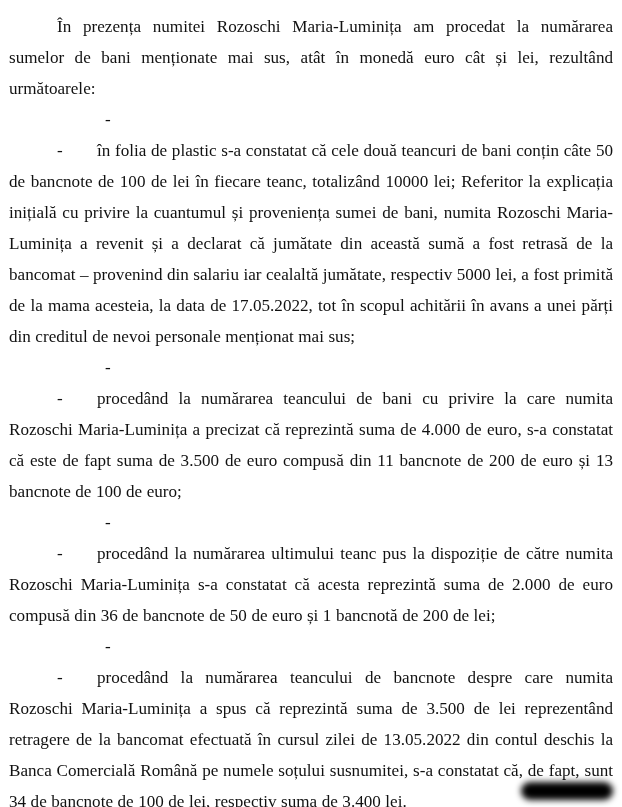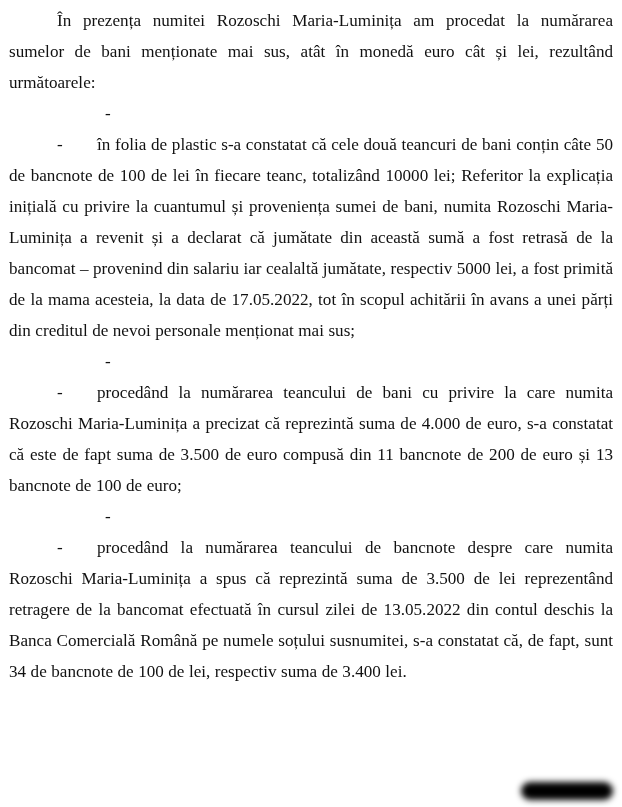--- a/index.html
+++ b/index.html
@@ -33,21 +33,21 @@
     padding: 0;
     font-size: 17.1px;
     line-height: 31px;
     text-align: justify;
     text-justify: inter-word;
     letter-spacing: 0.01px;
     word-spacing: 0.2px;
     color: #111111;
   }
   p.para.first {
-    padding-top: 5px;
+    padding-top: 11px;
   }
   
   p.para.indent {
     text-indent: 48px;
   }
   
   p.para.bullet {
     text-indent: 48px;
   }
   .dash {
@@ -82,20 +82,21 @@
 <div class="page">
 
   <div class="doc-body">
 
     <p class="para indent first">În prezența numitei Rozoschi Maria-Luminița am procedat la numărarea sumelor de bani menționate mai sus, atât în monedă euro cât și lei, rezultând următoarele:</p>
 
     <p class="para bullet"><span class="dash">-</span><span>în folia de plastic s-a constatat că cele două teancuri de bani conțin câte 50 de bancnote de 100 de lei în fiecare teanc, totalizând 10000 lei; Referitor la explicația inițială cu privire la cuantumul și proveniența sumei de bani, numita Rozoschi Maria-Luminița a revenit și a declarat că jumătate din această sumă a fost retrasă de la bancomat – provenind din salariu iar cealaltă jumătate, respectiv 5000 lei, a fost primită de la mama acesteia, la data de 17.05.2022, tot în scopul achitării în avans a unei părți din creditul de nevoi personale menționat mai sus;</span></p>
 
     <p class="para bullet"><span class="dash">-</span><span>procedând la numărarea teancului de bani cu privire la care numita Rozoschi Maria-Luminița a precizat că reprezintă suma de 4.000 de euro, s-a constatat că este de fapt suma de 3.500 de euro compusă din 11 bancnote de 200 de euro și 13 bancnote de 100 de euro;</span></p>
 
+    <p class="para bullet"><span class="dash">-</span><span>procedând la numărarea ultimului teanc pus la dispoziție de către numita Rozoschi Maria-Luminița s-a constatat că acesta reprezintă suma de 2.000 de euro compusă din 36 de bancnote de 50 de euro și 1 bancnotă de 200 de lei;</span></p>
 
     <p class="para bullet"><span class="dash">-</span><span>procedând la numărarea teancului de bancnote despre care numita Rozoschi Maria-Luminița a spus că reprezintă suma de 3.500 de lei reprezentând retragere de la bancomat efectuată în cursul zilei de 13.05.2022 din contul deschis la Banca Comercială Română pe numele soțului susnumitei, s-a constatat că, de fapt, sunt 34 de bancnote de 100 de lei, respectiv suma de 3.400 lei.</span></p>
 
   </div>
 
   <div class="redaction-wrap">
     <div class="redaction-bar"></div>
   </div>
 
 </div>

